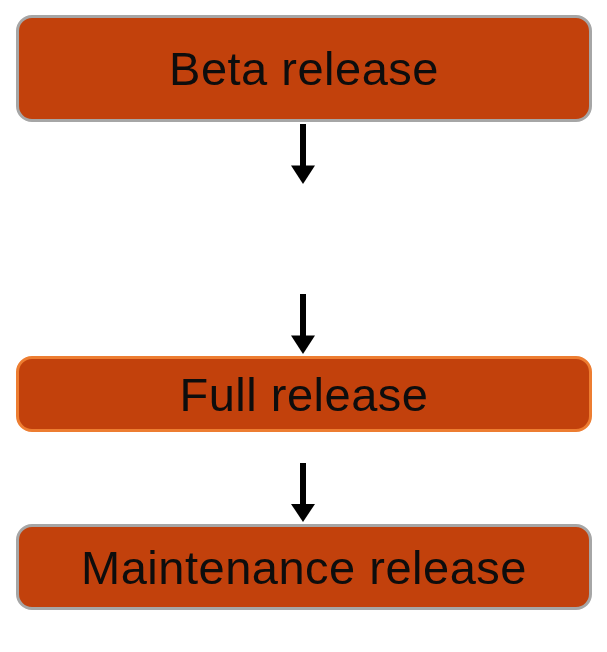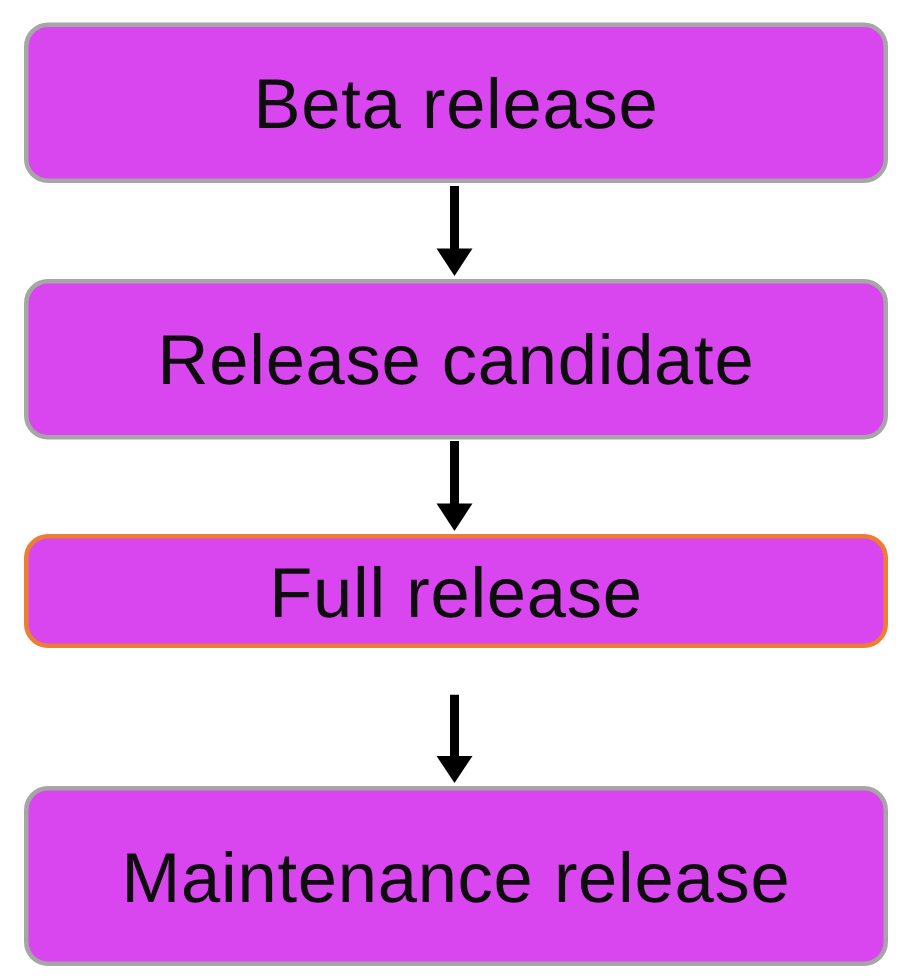--- a/index.html
+++ b/index.html
@@ -14,21 +14,21 @@
     background: #ffffff;
     font-family: "Liberation Sans", sans-serif;
     overflow: hidden;
   }
   .node {
     position: absolute;
     left: 16px;
     width: 576px;
     height: 107px;
     box-sizing: border-box;
-    background: #d946ef;
+    background: #c2410c;
     border: 3px solid #a6a6a6;
     border-radius: 16px;
     display: flex;
     align-items: center;
     justify-content: center;
   }
   .node.highlight {
     border-color: #ed7d31;
   }
   .node-label {
@@ -42,39 +42,36 @@
     left: 290px;
     width: 26px;
     display: block;
   }
   #node-1 { top: 15px; }
   #arrow-1 { top: 124px; height: 60px; }
   #node-2 { top: 186px; }
   #arrow-2 { top: 294px; height: 60px; }
   #node-3 { top: 356px; height: 76px; }
   #arrow-3 { top: 463px; height: 59px; }
-  #node-4 { top: 524px; height: 120px; }
+  #node-4 { top: 524px; height: 86px; }
 </style>
 </head>
 <body>
 
 <div class="stage">
 
   <div class="node" id="node-1">
     <span class="node-label">Beta release</span>
   </div>
 
   <svg class="arrow" id="arrow-1" viewBox="0 0 26 62" preserveAspectRatio="none">
     <rect x="10" y="0" width="6" height="45" fill="#000000"></rect>
     <polygon points="1,43 25,43 13,62" fill="#000000"></polygon>
   </svg>
 
-  <div class="node" id="node-2">
-    <span class="node-label">Release candidate</span>
-  </div>
 
   <svg class="arrow" id="arrow-2" viewBox="0 0 26 62" preserveAspectRatio="none">
     <rect x="10" y="0" width="6" height="45" fill="#000000"></rect>
     <polygon points="1,43 25,43 13,62" fill="#000000"></polygon>
   </svg>
 
   <div class="node highlight" id="node-3">
     <span class="node-label">Full release</span>
   </div>
 

